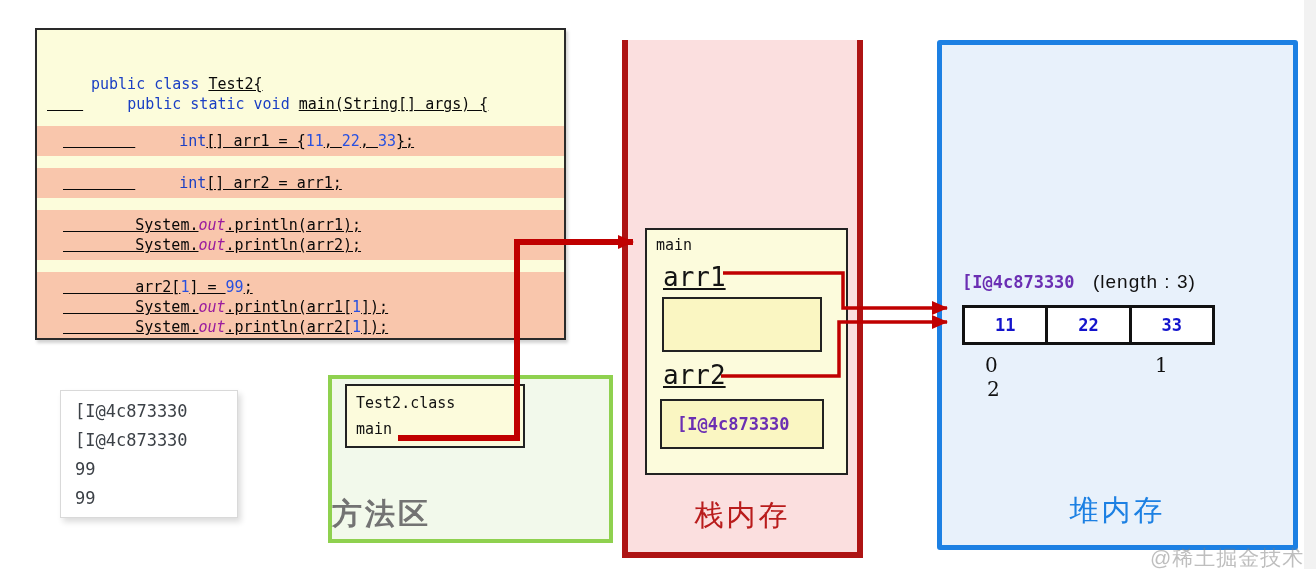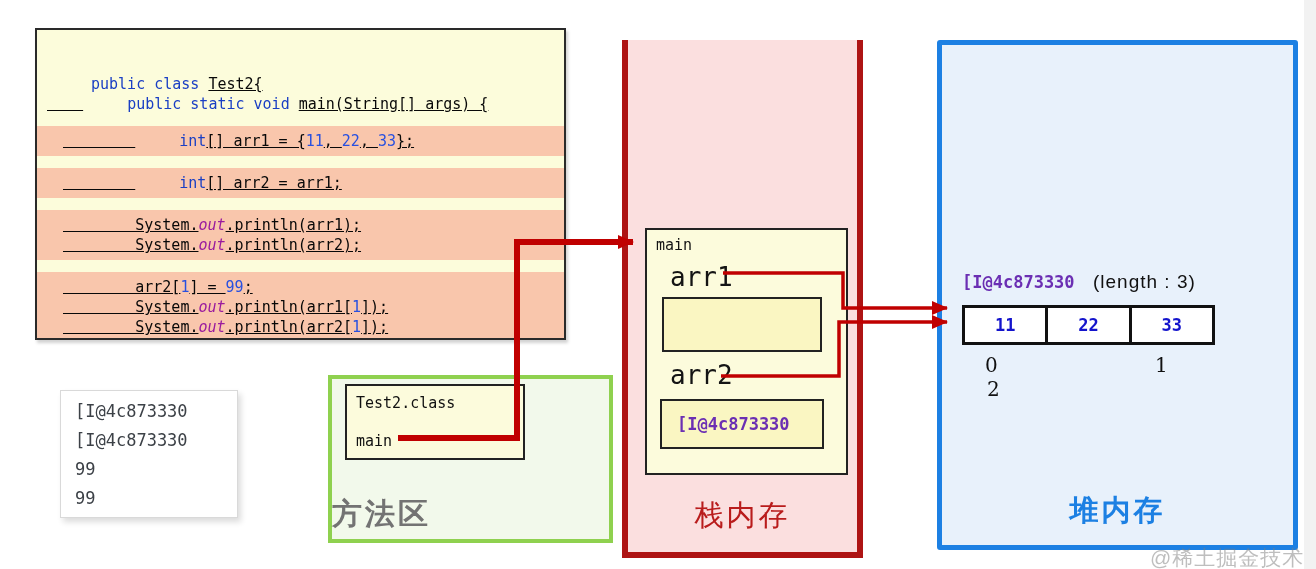--- a/index.html
+++ b/index.html
@@ -34,21 +34,21 @@
     font-family:"DejaVu Sans Mono",monospace;font-size:17px;line-height:29px;color:#3C4147;
     padding:6px 0 0 14px;
   }
 
   
   #method-area{
     left:328px;top:375px;width:285px;height:168px;box-sizing:border-box;
     border:4px solid #8FD14F;background:#F2F9EB;
   }
   #class-box{
-    left:13px;top:5px;width:180px;height:76px;box-sizing:border-box;
+    left:13px;top:5px;width:180px;height:64px;box-sizing:border-box;
     border:2px solid #222;background:#FCFBDC;
     font-family:"DejaVu Sans Mono",monospace;font-size:15px;color:#111;
   }
   #class-box .cls-name{position:absolute;left:9px;top:8px;}
   #class-box .cls-main{position:absolute;left:9px;bottom:8px;}
   #method-area-label{
     left:0;right:0;bottom:4px;
     color:#737373;font-size:30px;font-weight:bold;letter-spacing:3px;
   }
 
@@ -61,38 +61,38 @@
   #stack-label{
     left:0;right:0;bottom:16px;text-align:center;
     color:#b91c1c;font-size:29px;font-weight:normal;letter-spacing:3px;
   }
   #stack-frame{
     left:645px;top:228px;width:203px;height:247px;box-sizing:border-box;
     border:2px solid #222;background:#FCFBDC;
     font-family:"DejaVu Sans Mono",monospace;color:#141414;
   }
   #stack-frame .frame-name{position:absolute;left:9px;top:6px;font-size:15px;}
-  .var-label{position:absolute;left:23px;font-size:26px;}
+  .var-label{position:absolute;left:16px;font-size:26px;text-decoration:underline;}
   #var1-label{top:32px;}
   #var2-label{top:130px;}
   .var-box{
     position:absolute;box-sizing:border-box;border:2px solid #222;background:#FAF6C2;
   }
   #var1-box{left:15px;top:67px;width:160px;height:55px;}
   #var2-box{left:13px;top:169px;width:164px;height:50px;
     font-size:17px;font-weight:bold;color:#6B2FB3;line-height:46px;padding-left:15px;}
 
   
   #heap-box{
     left:937px;top:40px;width:361px;height:510px;box-sizing:border-box;
     border:5px solid #1C80E3;background:#E8F1FB;border-radius:3px;
   }
   #heap-label{
     left:0;right:0;bottom:14px;text-align:center;
-    color:#1C80E3;font-size:29px;font-weight:bold;letter-spacing:3px;
+    color:#1C80E3;font-size:29px;font-weight:normal;letter-spacing:3px;
   }
   #heap-ref{
     left:20px;top:227px;font-family:"DejaVu Sans Mono",monospace;
     font-size:17px;font-weight:bold;color:#6B2FB3;
   }
   #heap-length{
     left:151px;top:226px;font-family:Liberation Sans, sans-serif;font-size:19px;color:#111;
     letter-spacing:1px;
   }
   #heap-array{

